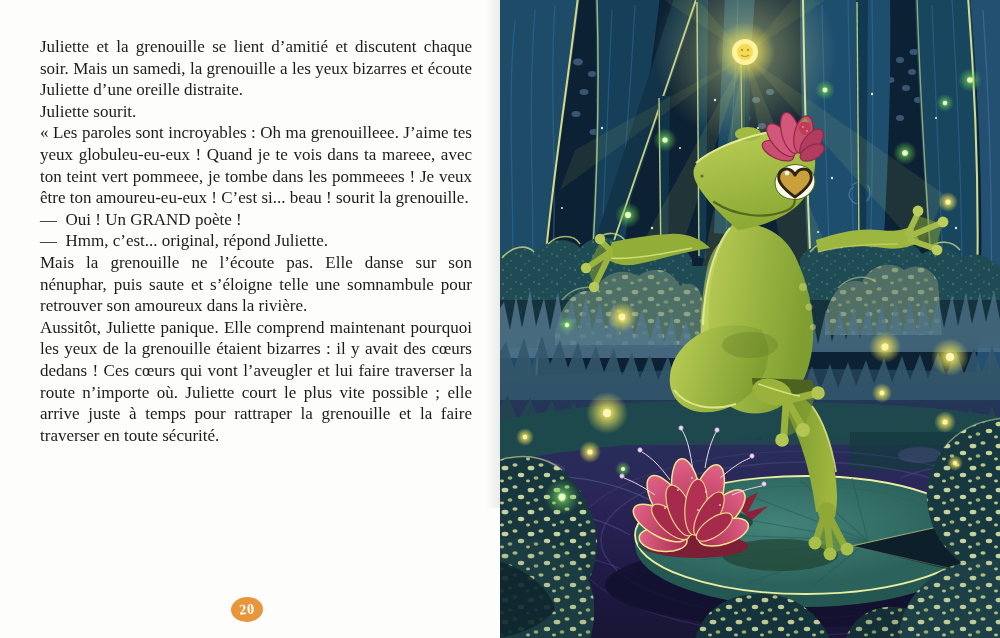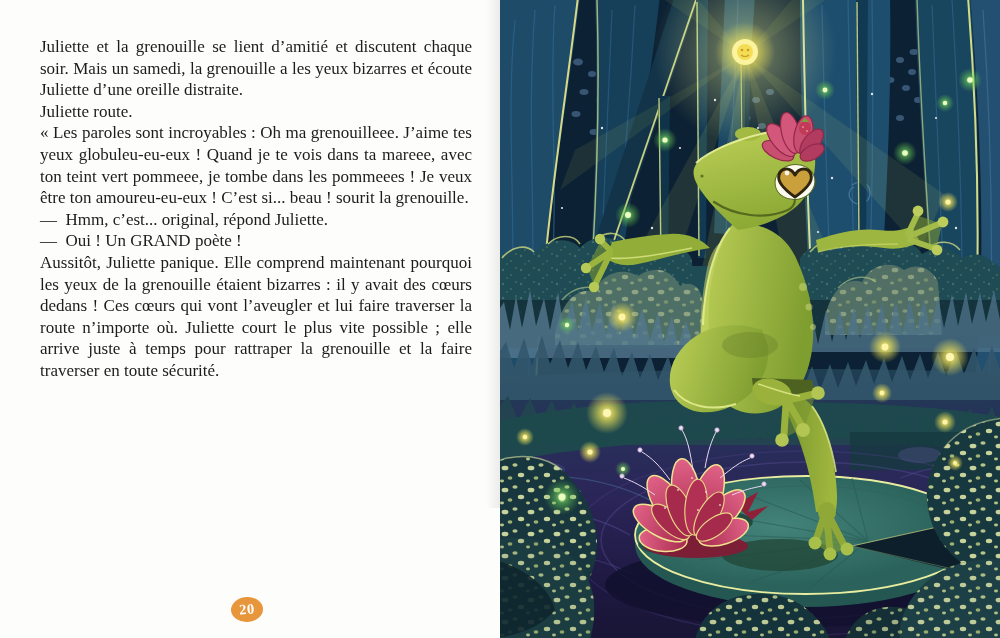--- a/index.html
+++ b/index.html
@@ -20,24 +20,25 @@
   .page-right svg{display:block;}
 </style>
 </head>
 <body>
 
 <div class="spread">
 
   <section class="page-left">
     <div class="text-block">
       <p>Juliette et la grenouille se lient d’amitié et discutent chaque soir. Mais un samedi, la grenouille a les yeux bizarres et écoute Juliette d’une oreille distraite.</p>
-      <p>Juliette route.</p>
+      <p>Juliette sourit.</p>
       <p>«&nbsp;Les paroles sont incroyables&nbsp;: Oh ma grenouilleee. J’aime tes yeux globuleu-eu-eux&nbsp;! Quand je te vois dans ta mareee, avec ton teint vert pommeee, je tombe dans les pommeees&nbsp;! Je veux être ton amoureu-eu-eux&nbsp;! C’est si... beau&nbsp;! sourit la grenouille.</p>
+      <p>— Oui&nbsp;! Un GRAND poète&nbsp;!</p>
       <p>— Hmm, c’est... original, répond Juliette.</p>
-      <p>— Oui&nbsp;! Un GRAND poète&nbsp;!</p>
+      <p>Mais la grenouille ne l’écoute pas. Elle danse sur son nénuphar, puis saute et s’éloigne telle une somnambule pour retrouver son amoureux dans la rivière.</p>
       <p>Aussitôt, Juliette panique. Elle comprend maintenant pourquoi les yeux de la grenouille étaient bizarres&nbsp;: il y avait des cœurs dedans&nbsp;! Ces cœurs qui vont l’aveugler et lui faire traverser la route n’importe où. Juliette court le plus vite possible&nbsp;; elle arrive juste à temps pour rattraper la grenouille et la faire traverser en toute sécurité.</p>
     </div>
     <div class="page-badge">
       <span>20</span>
     </div>
   </section>
 
   <section class="page-right">
   <svg width="500" height="638" viewBox="0 0 500 638">
     <defs>

